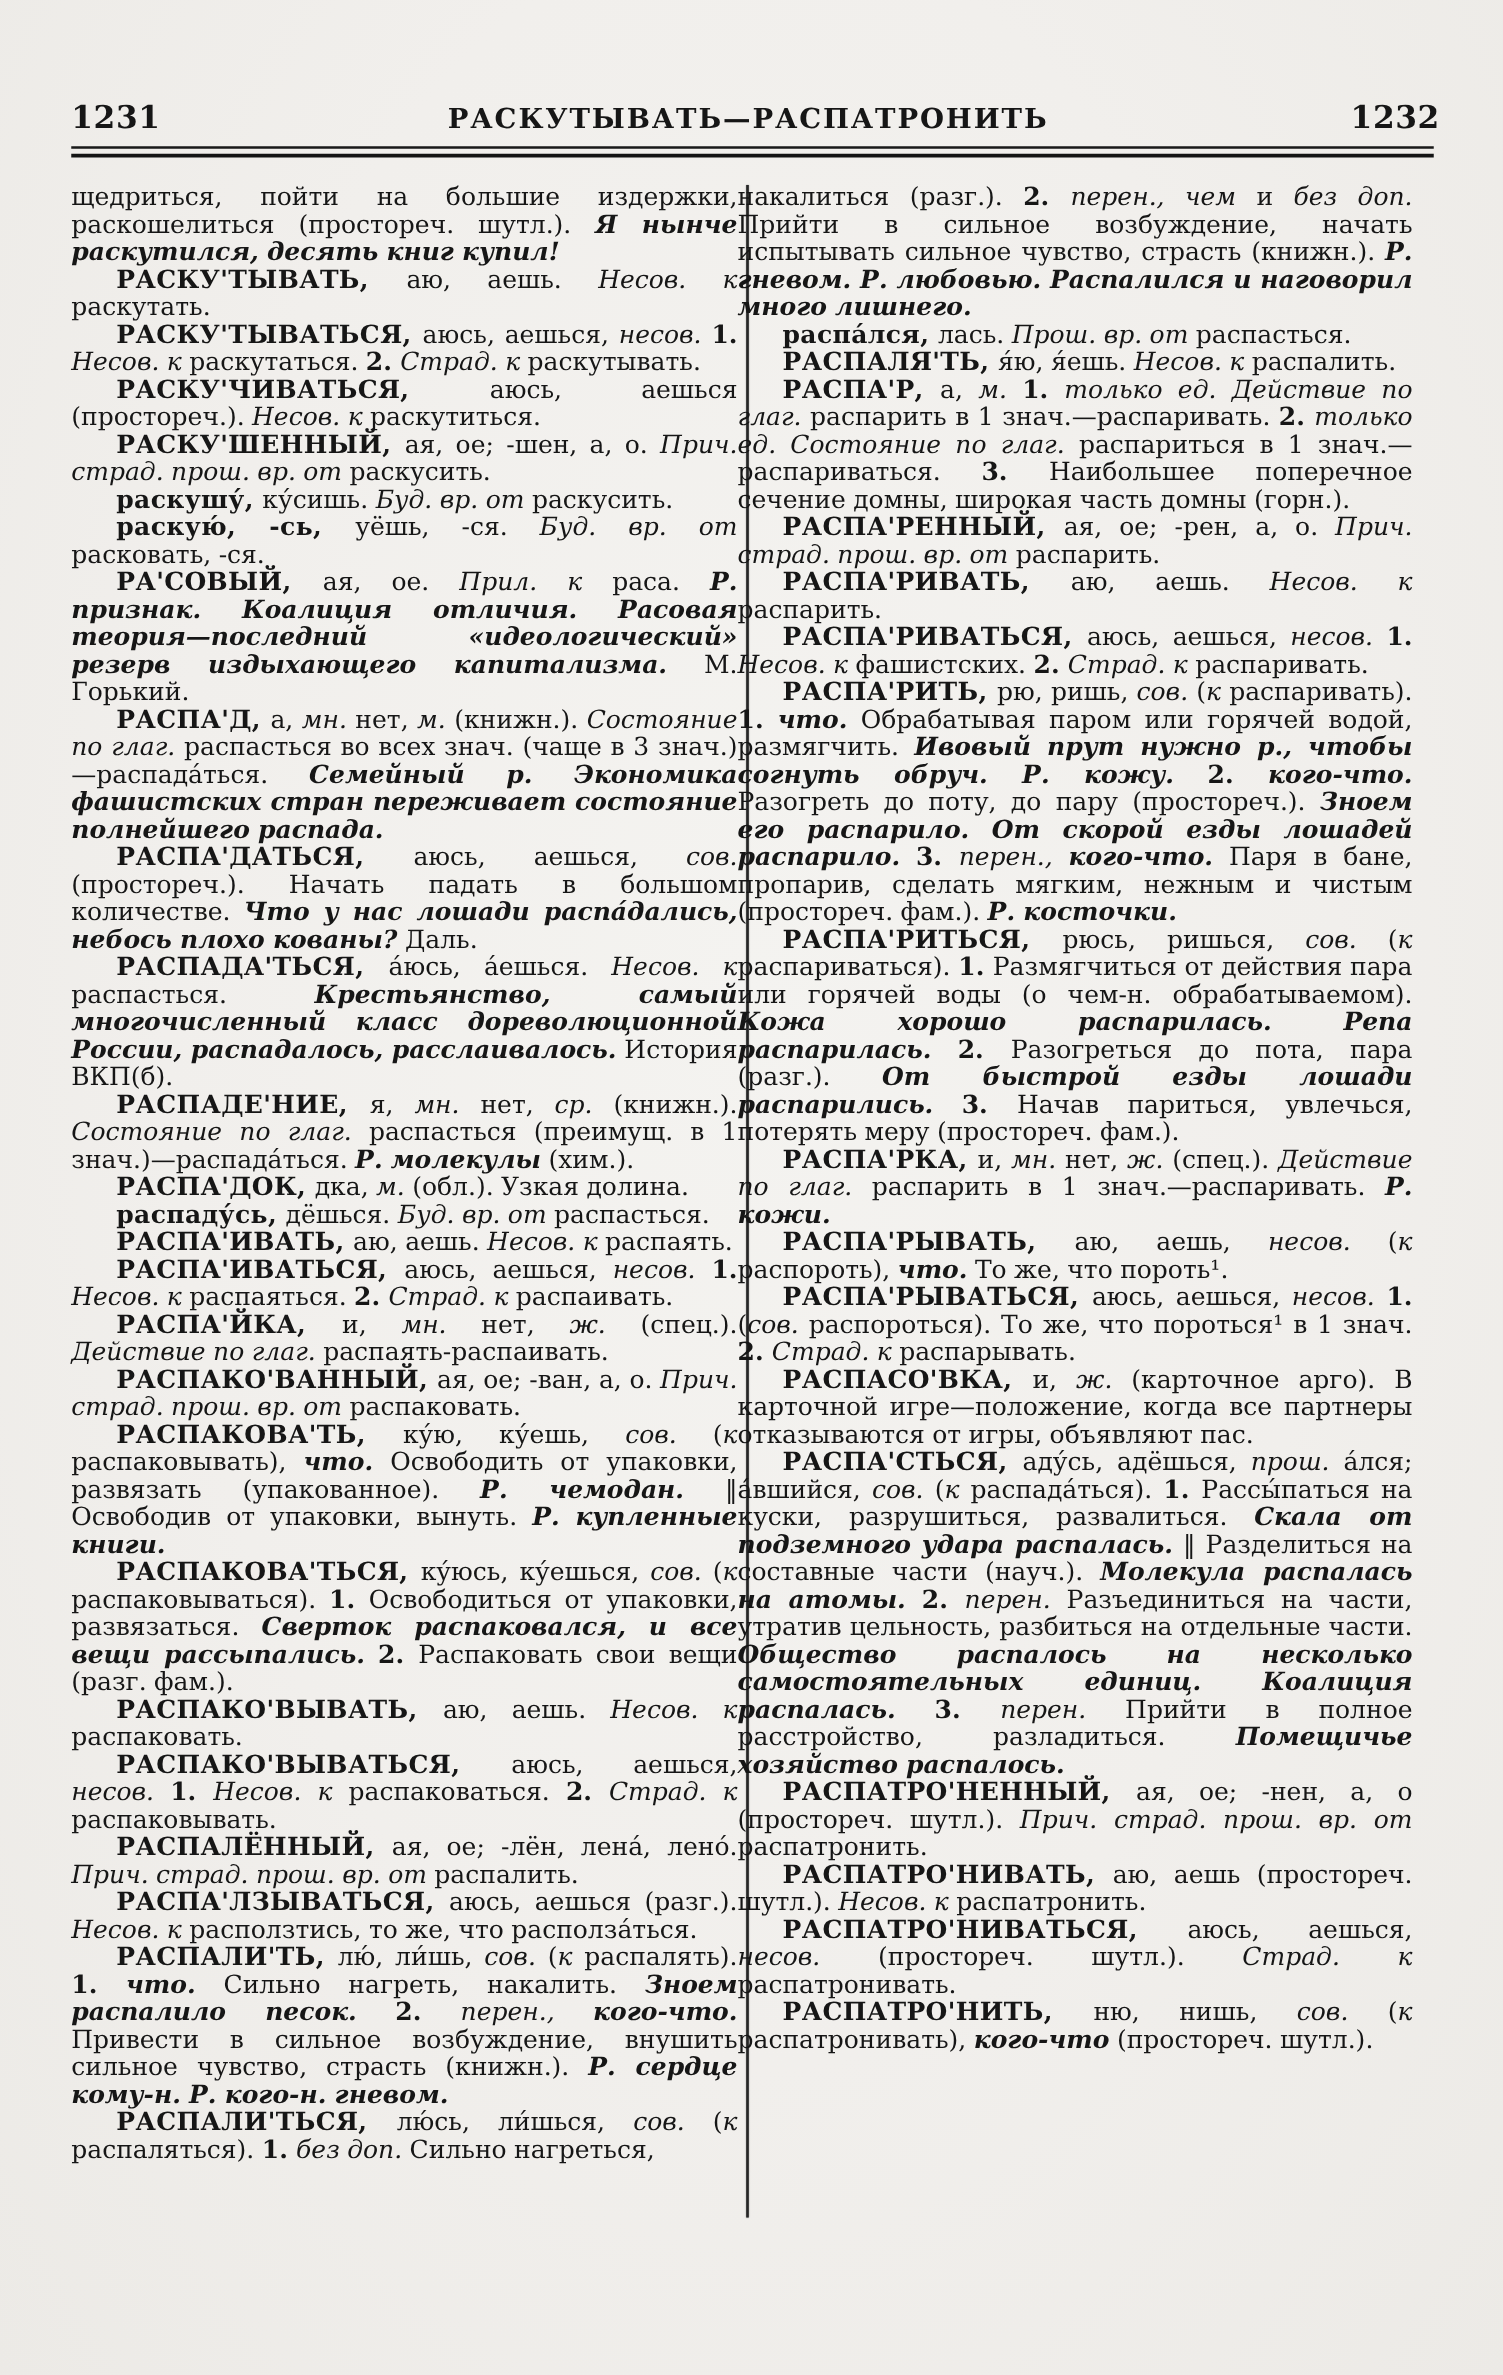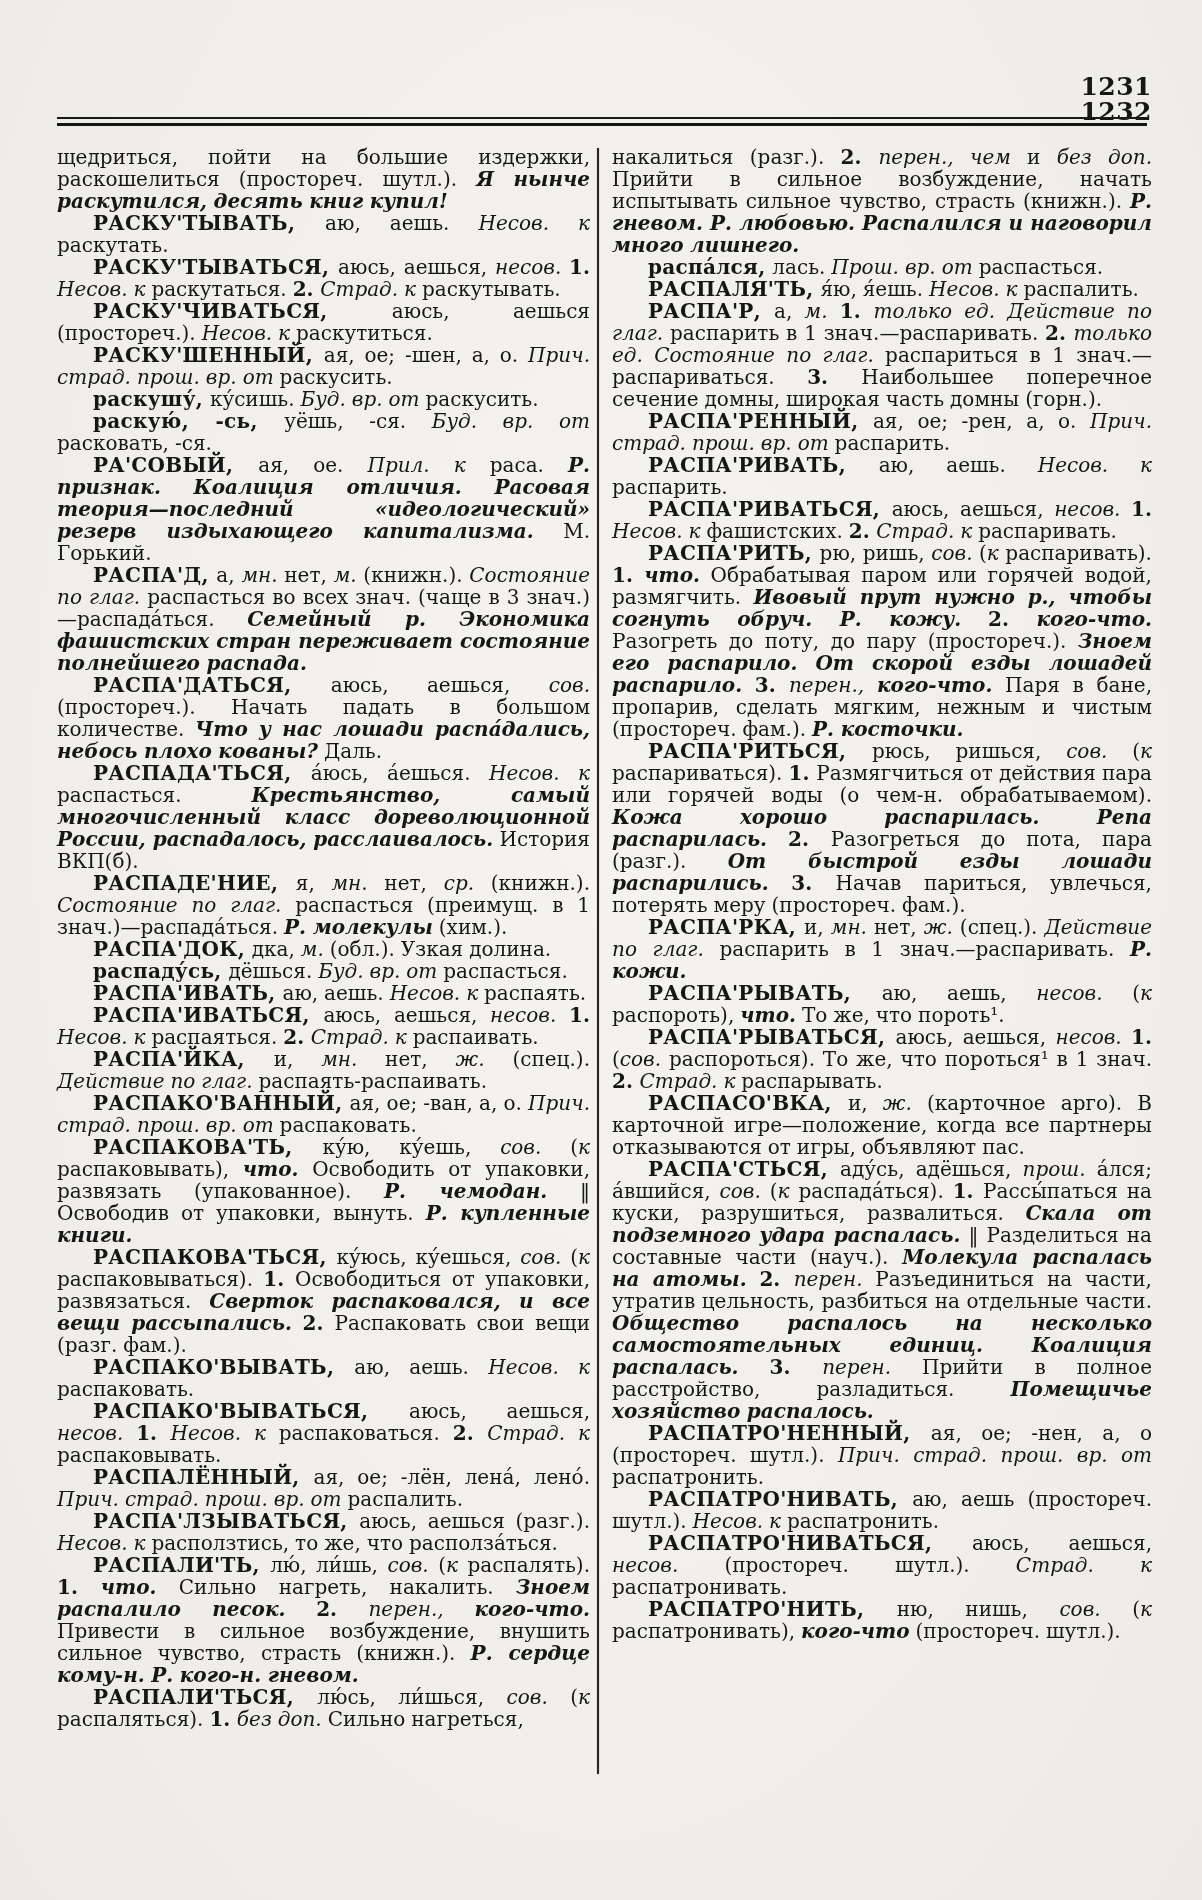--- a/index.html
+++ b/index.html
@@ -11,40 +11,40 @@
     position:relative;
     overflow:hidden;
   }
   .page{
     position:absolute;inset:0;
     background:radial-gradient(ellipse at 50% 42%, #f4f3f0 0%, #f1efec 55%, #eceae6 100%);
   }
   
   .header{
     position:absolute;left:57px;top:74px;width:1095px;height:32px;
-    display:flex;align-items:flex-end;flex-direction:column;
+    display:flex;align-items:flex-end;justify-content:space-between;
   }
   .page-num{
     font-weight:bold;font-size:25px;line-height:1;
     letter-spacing:0.5px;
   }
   .running-title{
     font-weight:bold;font-size:22px;line-height:1;
     letter-spacing:1.5px;
     transform:translateX(-6px);
   }
   .double-rule{
     position:absolute;left:57px;top:117px;width:1090px;height:4px;
     border-top:2px solid #191919;
     border-bottom:3px solid #141414;
   }
   
   .columns{
     position:absolute;left:57px;top:146px;width:1095px;
-    display:flex;justify-content:space-between;
+    display:flex;
   }
   .col{width:533px;}
   .col.right{width:540px;}
   
   .divider-abs{
     position:absolute;left:597px;top:148px;width:2px;height:1626px;
     background:#262626;
     box-shadow:0 0 1px #555;
   }
   
@@ -63,20 +63,21 @@
   .seg-e{font-style:italic;font-weight:bold;}
   .seg-p{}
 </style>
 </head>
 <body>
 
 <div class="page">
 
   <div class="header">
     <span class="page-num">1231</span>
+    <span class="running-title">РАСКУТЫВАТЬ—РАСПАТРОНИТЬ</span>
     <span class="page-num">1232</span>
   </div>
 
   <div class="double-rule"></div>
 
   <div class="divider-abs"></div>
 
   <div class="columns">
     <div class="col left">
         <p class="entry noindent"><span class="seg-p">щедриться, пойти на большие издержки, раскошелиться (простореч. шутл.). </span><span class="seg-e">Я нынче раскутился, десять книг купил!</span></p>

